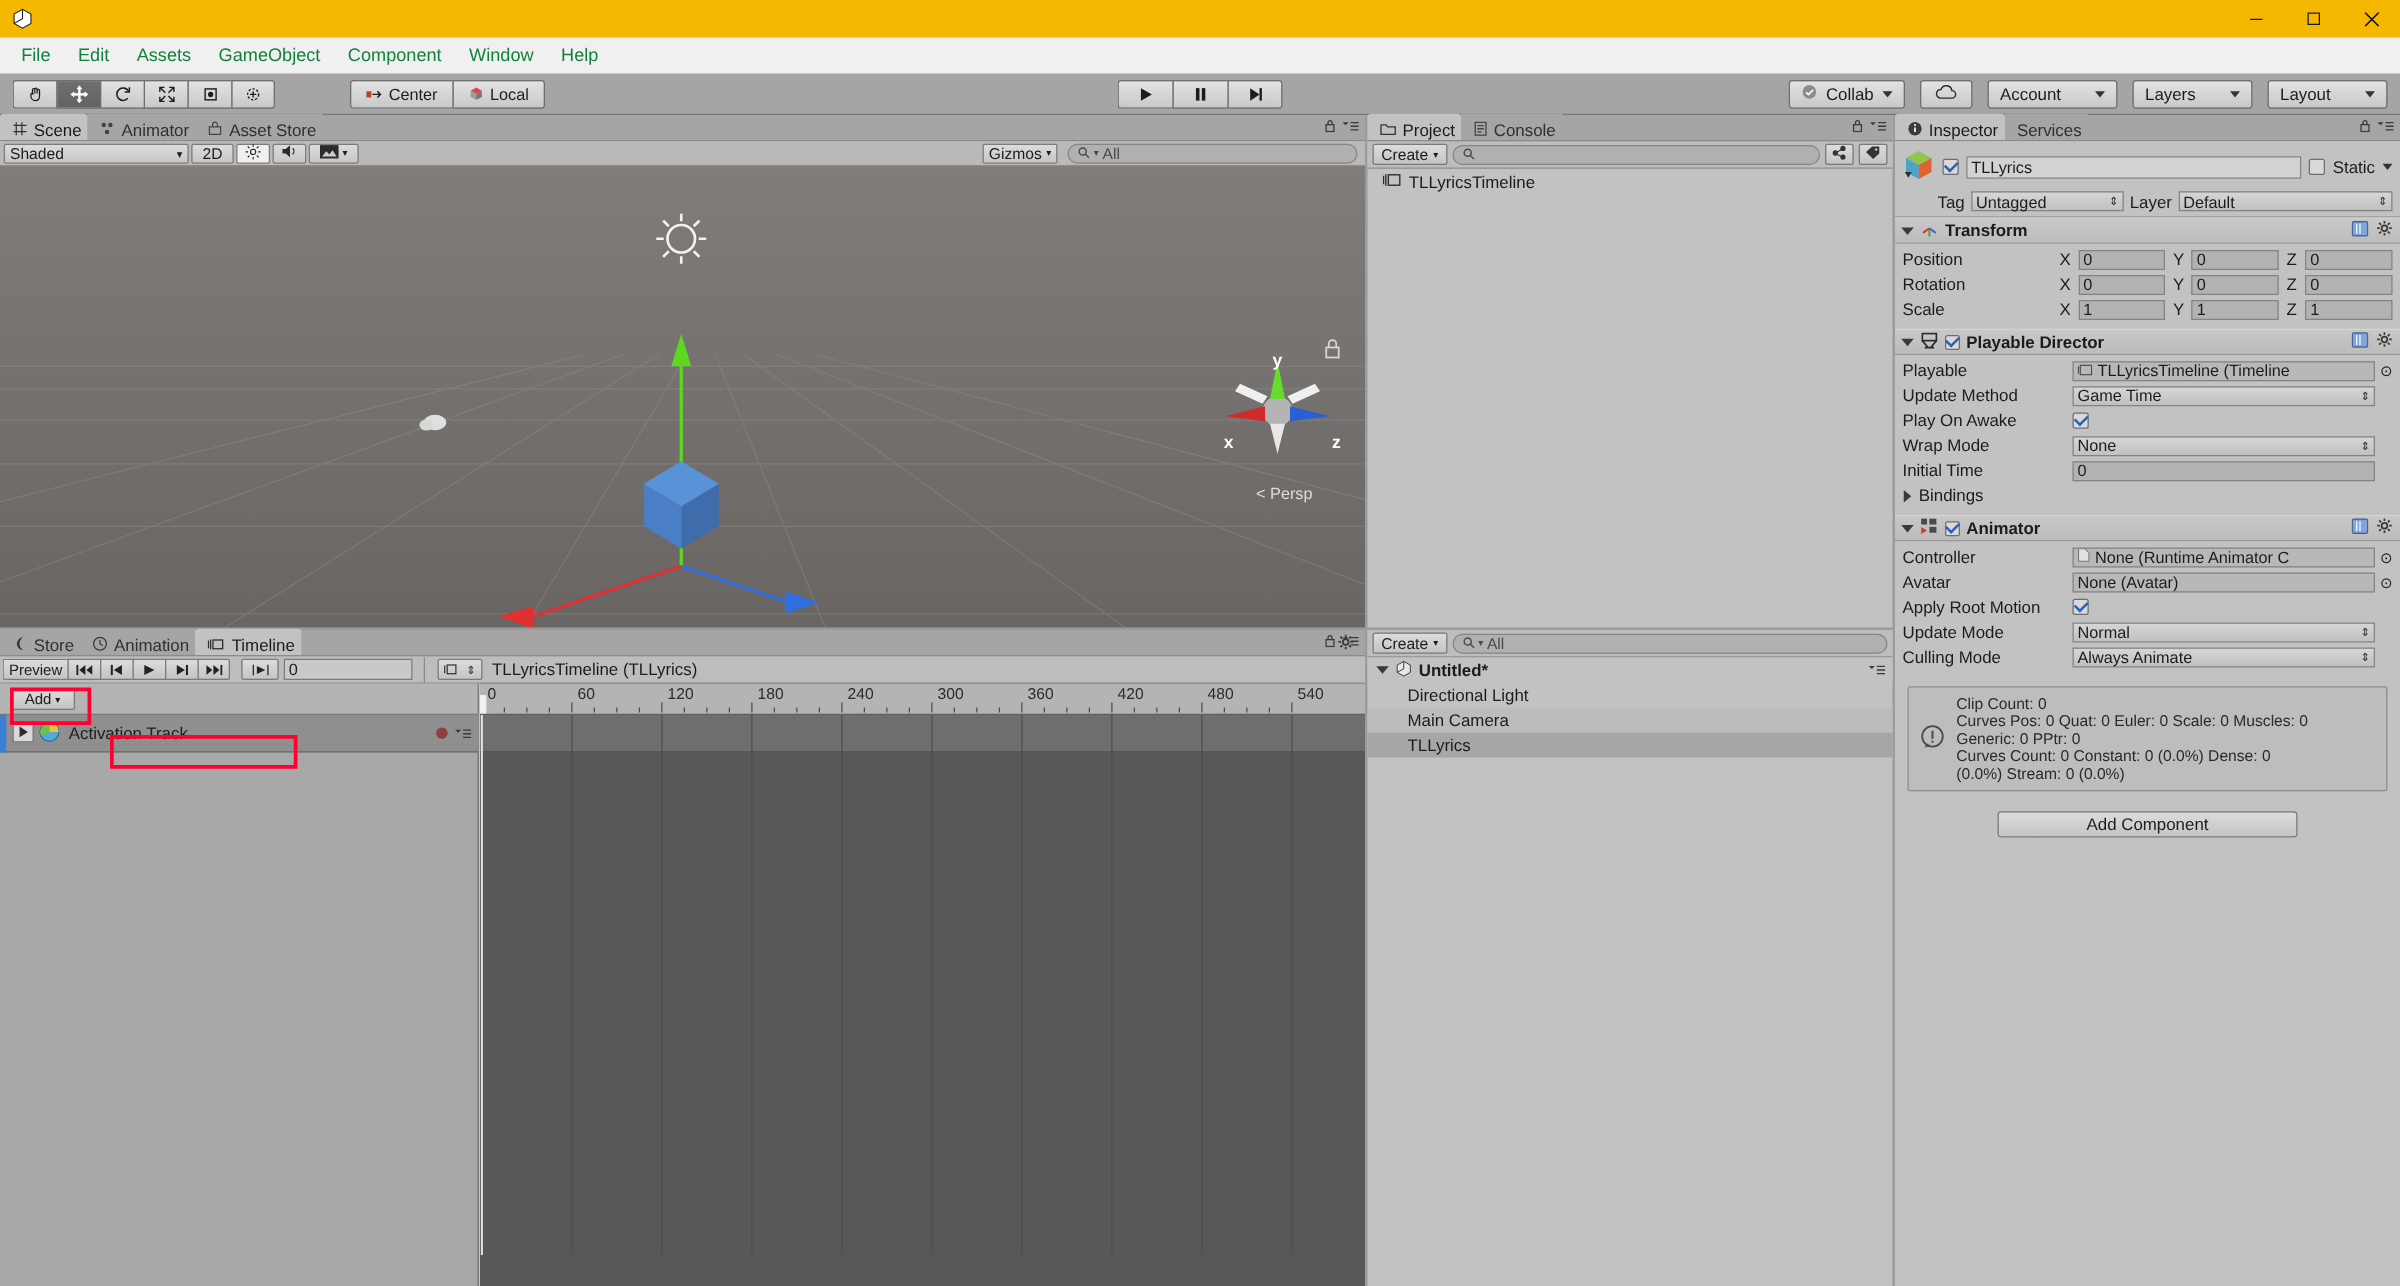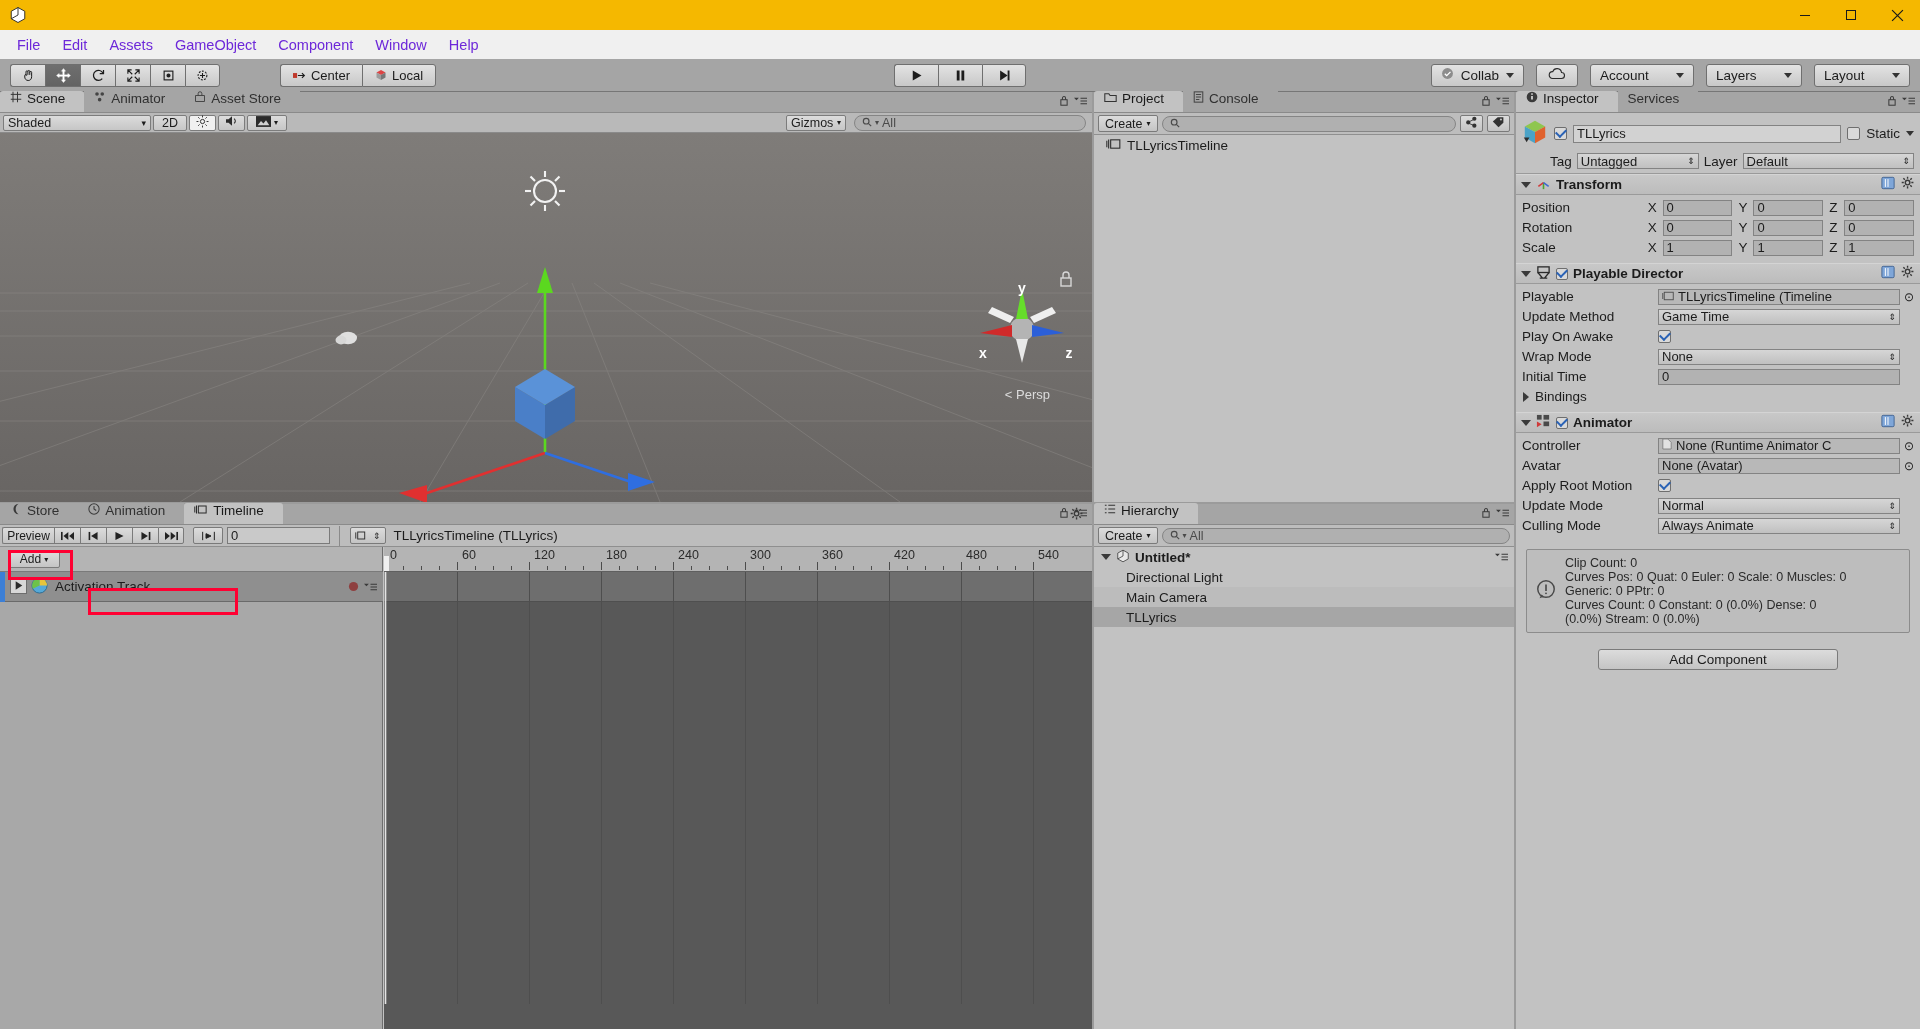--- a/index.html
+++ b/index.html
@@ -25,21 +25,21 @@
   .titlebar .ttl { font-size:14.5px; color:#1a1a1a; letter-spacing:0.1px; }
   .wbtns { position:absolute; right:0; top:0; height:30px; display:flex; }
   .wbtn { width:46px; height:30px; display:flex; align-items:center; justify-content:center; color:#1a1a1a; }
   .wbtn svg { display:block; }
 
   
   .menubar {
     position:absolute; left:0; top:30px; width:1920px; height:29px;
     background:#f0f0f0; display:flex; align-items:center; padding-left:6px;
   }
-  .menubar .mi { padding:4px 11px; font-size:14.5px; color:#6d28d9; }
+  .menubar .mi { padding:4px 11px; font-size:14.5px; color:#15803d; }
 
   
   .maintoolbar {
     position:absolute; left:0; top:59px; width:1920px; height:33px;
     background:#a5a5a5; border-bottom:1px solid #767676;
     display:flex; align-items:center;
   }
   .tgroup { display:flex; margin-left:10px; }
   .tbtn {
     height:23px; min-width:35px; padding:0 6px;
@@ -63,21 +63,21 @@
   }
   .caret { width:0;height:0;border-left:4px solid transparent;border-right:4px solid transparent;border-top:5px solid #333; }
 
   
   .panel { position:absolute; background:#c2c2c2; }
   .tabstrip {
     height:21px; background:#a5a5a5; display:flex; align-items:flex-end;
     position:relative; border-bottom:1px solid #8a8a8a;
   }
   .tab {
-    height:21px; padding:0 19px 0 10px; display:flex; align-items:flex-start; gap:5px;
+    height:21px; padding:0 5px 0 10px; display:flex; align-items:flex-end; gap:5px;
     font-size:13.5px; color:#303030; background:#a5a5a5;
   }
   .tab.active { background:#c2c2c2; border-radius:3px 3px 0 0; color:#1a1a1a; }
   .tabstrip .lockicons { position:absolute; right:5px; bottom:3px; display:flex; gap:5px; align-items:center; }
 
   .subbar {
     height:22px; background:#bdbdbd; border-bottom:1px solid #8f8f8f;
     display:flex; align-items:center; padding:0 4px; gap:4px;
   }
   .sbtn {
@@ -890,44 +890,20 @@
         </div>
       </div>
 
       <div class="addcomp">
         <span>Add Component</span>
       </div>
     </div>
   </div>
 
   <div class="panel" id="hierarchy-panel">
-    <div class="tabstrip">
-      <div class="tab active">
-        <span>
-          <svg width="12" height="12" viewBox="0 0 14 14" stroke="#333" stroke-width="1.2" fill="none">
-              <path d="M1 2.5h2M5 2.5h8M1 7h2M5 7h8M1 11.5h2M5 11.5h8"></path>
-            </svg>
-        </span>
-        <span>Hierarchy</span>
-      </div>
-      <div class="lockicons">
-        <span>
-          <svg width="10" height="11" viewBox="0 0 12 14" fill="none" stroke="#3a3a3a" stroke-width="1.3">
-              <rect x="2" y="6" width="8" height="7"></rect>
-              <path d="M4 6V4a2 2 0 014 0v2"></path>
-            </svg>
-        </span>
-        <span>
-          <svg width="13" height="10" viewBox="0 0 16 10">
-              <path d="M0 1l3 3 3-3z" fill="#3a3a3a"></path>
-              <path d="M8 1.5h8M8 5h8M8 8.5h8" stroke="#3a3a3a" stroke-width="1.3"></path>
-            </svg>
-        </span>
-      </div>
-    </div>
     <div class="subbar">
       <div class="sbtn">
         <span>Create</span>
         <span style="font-size:8px;">▾</span>
       </div>
       <div class="searchfield">
         <span>
           <svg width="10" height="10" viewBox="0 0 12 12" fill="none" stroke="#4a4a4a" stroke-width="1.4">
               <circle cx="5" cy="5" r="3.4"></circle>
               <path d="M7.6 7.6L11 11"></path>

